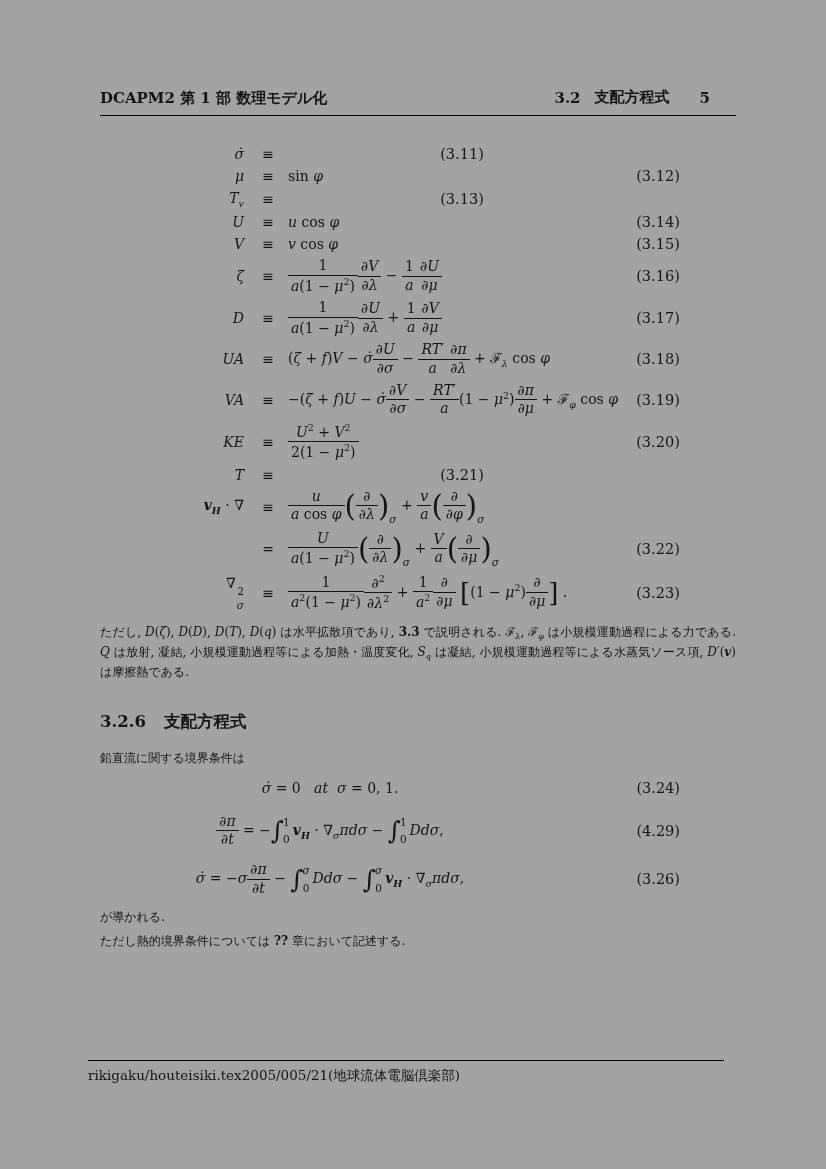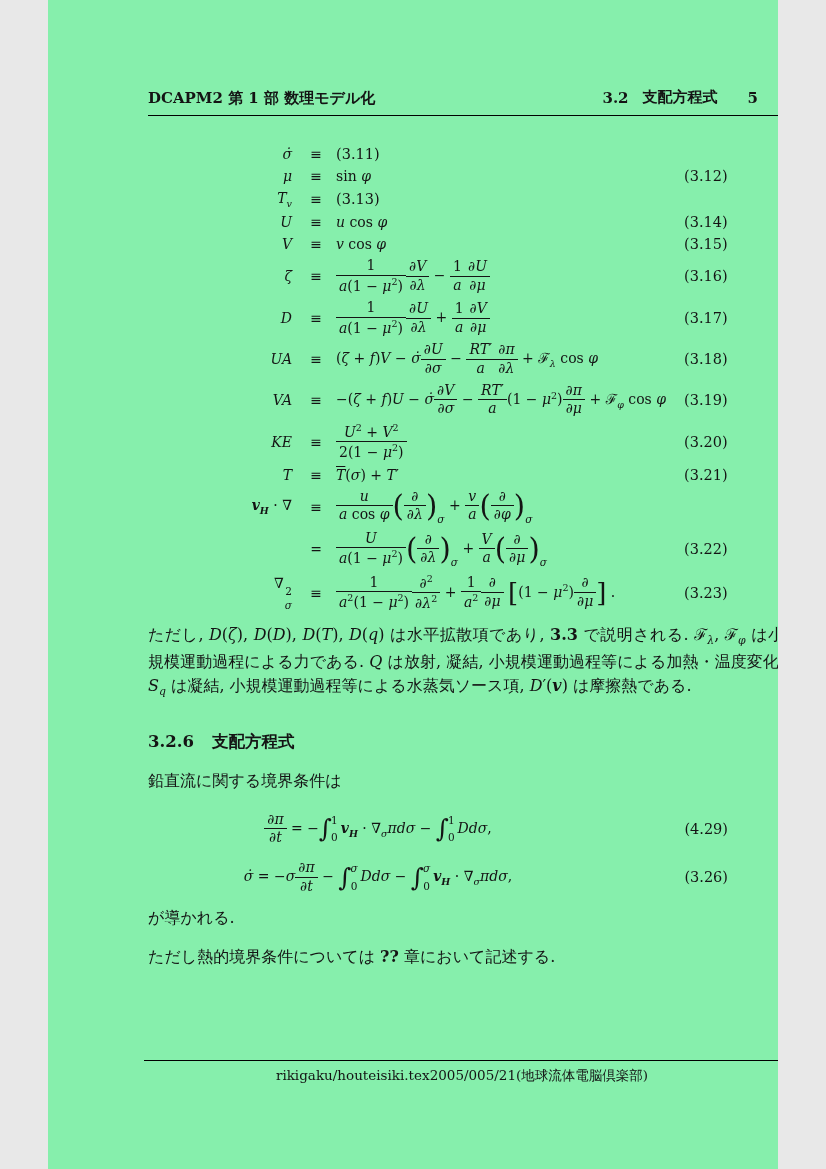--- a/index.html
+++ b/index.html
@@ -1,33 +1,33 @@
 <!DOCTYPE html>
 <html><head>
 <meta charset="utf-8">
 <style>
   html,body{margin:0;padding:0;background:#e8e8e8;}
   .page{
-    position:relative;width:730px;height:1169px;background:#86efac;margin:0 auto;
+    position:relative;width:826px;height:1169px;background:#a3a3a3;margin:0 auto;
     font-family:"DejaVu Serif","Liberation Serif",serif;color:#141414;overflow:hidden;
   }
   .content{position:absolute;left:100px;top:88px;width:636px;}
   
   .hdr{display:flex;justify-content:space-between;align-items:baseline;
        border-bottom:1px solid #000;padding-bottom:7px;font-weight:bold;font-size:15px;}
   .hdr-right{display:flex;align-items:center;}
   .hdr-secno{margin-right:14px;}
   .hdr-page{margin-left:30px;margin-right:26px;}
   
   .algn{margin-top:30px;width:580px;font-size:14px;}
   .erow{display:grid;grid-template-columns:148px 40px 348px 44px;align-items:center;margin-bottom:6px;}
   .elhs{text-align:right;padding-right:4px;white-space:nowrap;}
   .erel{text-align:center;}
   .erhs{text-align:left;white-space:nowrap;}
-  .enum{text-align:left;font-size:14.5px;}
+  .enum{text-align:center;font-size:14.5px;}
   
   .deq{position:relative;width:580px;margin:12px 0;font-size:14px;}
   .dbody{display:block;text-align:center;padding-right:120px;white-space:nowrap;}
   .dnum{position:absolute;right:0;top:50%;transform:translateY(-50%);font-size:14.5px;}
   
   i{font-family:"DejaVu Serif","Liberation Serif",serif;}
   sup,sub{font-size:68%;}
   .fr{display:inline-block;vertical-align:middle;text-align:center;line-height:1.12;}
   .fr .nu{display:block;padding:0 3px 1px 3px;}
   .fr .de{display:block;border-top:1px solid #141414;padding:1px 3px 0 3px;}
@@ -35,28 +35,28 @@
   .int{font-size:25px;line-height:1;}
   .lims{display:inline-flex;flex-direction:column;justify-content:space-between;height:28px;
         font-size:10.5px;line-height:1;margin-left:-1px;margin-right:3px;}
   .bp{font-size:29px;line-height:0;vertical-align:middle;font-weight:normal;}
   .bb{font-size:26px;line-height:0;vertical-align:middle;}
   .psb{font-size:10.5px;vertical-align:-13px;}
   .stk{display:inline-flex;flex-direction:column;line-height:1;font-size:10.5px;
        vertical-align:-7px;margin-left:1px;row-gap:3px;}
   .ov{text-decoration:overline;}
   
-  .para{font-size:16px;line-height:1.52;text-align:justify;margin:0;}
+  .para{font-size:12px;line-height:1.52;text-align:justify;margin:0;}
   .p1{margin-top:12px;}
   .sechead{margin-top:30px;margin-bottom:16px;font-weight:bold;font-size:16.5px;}
   .sechead .st{margin-left:18px;}
-  .pshort{margin-top:14px;}
-  
-  .ftr{position:absolute;left:96px;top:1060px;width:636px;border-top:1px solid #000;
-       padding-top:6px;display:flex;justify-content:center;font-size:13.5px;}
+  .pshort{margin-top:6px;}
+  
+  .ftr{position:absolute;left:88px;top:1060px;width:636px;border-top:1px solid #000;
+       padding-top:6px;display:flex;justify-content:flex-start;font-size:13.5px;}
 </style>
 </head>
 <body>
 
 <div class="page">
   <div class="content">
 
     <div class="hdr">
       <span>DCAPM2 第 1 部 数理モデル化</span>
       <span class="hdr-right">
@@ -121,21 +121,20 @@
       </div>
       <div class="erow">
         <span class="elhs"><i>KE</i></span>
         <span class="erel">≡</span>
         <span class="erhs"><span class="fr"><span class="nu"><i>U</i><sup>2</sup> + <i>V</i><sup>2</sup></span><span class="de">2(1 − <i>μ</i><sup>2</sup>)</span></span></span>
         <span class="enum">(3.20)</span>
       </div>
       <div class="erow">
         <span class="elhs"><i>T</i></span>
         <span class="erel">≡</span>
-        <span class="erhs"><span class="ov"><i>T</i></span>(<i>σ</i>) + <i>T</i>′</span>
         <span class="enum">(3.21)</span>
       </div>
       <div class="erow">
         <span class="elhs"><b><i>v</i></b><sub><b><i>H</i></b></sub> · ∇</span>
         <span class="erel">≡</span>
         <span class="erhs"><span class="fr"><span class="nu"><i>u</i></span><span class="de"><i>a</i> cos <i>φ</i></span></span><span class="bp">(</span><span class="fr"><span class="nu"><i>∂</i></span><span class="de"><i>∂λ</i></span></span><span class="bp">)</span><span class="psb"><i>σ</i></span> + <span class="fr"><span class="nu"><i>v</i></span><span class="de"><i>a</i></span></span><span class="bp">(</span><span class="fr"><span class="nu"><i>∂</i></span><span class="de"><i>∂φ</i></span></span><span class="bp">)</span><span class="psb"><i>σ</i></span></span>
         <span class="enum"></span>
       </div>
       <div class="erow">
         <span class="elhs"></span>
@@ -155,20 +154,24 @@
     </div>
 
     <p class="para p1">ただし, <i>D</i>(<i>ζ</i>), <i>D</i>(<i>D</i>), <i>D</i>(<i>T</i>), <i>D</i>(<i>q</i>) は水平拡散項であり, <b>3.3</b> で説明される. ℱ<sub><i>λ</i></sub>, ℱ<sub><i>φ</i></sub> は小規模運動過程による力である. <i>Q</i> は放射, 凝結, 小規模運動過程等による加熱・温度変化, <i>S<sub>q</sub></i> は凝結, 小規模運動過程等による水蒸気ソース項, <i>D</i>′(<b><i>v</i></b>) は摩擦熱である.</p>
 
     <div class="sechead">
       <span>3.2.6</span><span class="st">支配方程式</span>
     </div>
 
     <p class="para">鉛直流に関する境界条件は</p>
 
+    <div class="deq">
+      <span class="dbody"><i>σ̇</i> = 0&nbsp;&nbsp;&nbsp;<i>at</i>&nbsp;&nbsp;<i>σ</i> = 0, 1.</span>
+      <span class="dnum">(3.24)</span>
+    </div>
 
 
     <div class="deq" style="margin-top:18px;">
       <span class="dbody"><span class="fr"><span class="nu"><i>∂π</i></span><span class="de"><i>∂t</i></span></span> = −<span class="iw">
             <span class="int">∫</span>
             <span class="lims">
               <span>1</span>
               <span>0</span>
             </span>
           </span><b><i>v</i></b><sub><b><i>H</i></b></sub> · ∇<sub><i>σ</i></sub><i>πdσ</i> − <span class="iw">

